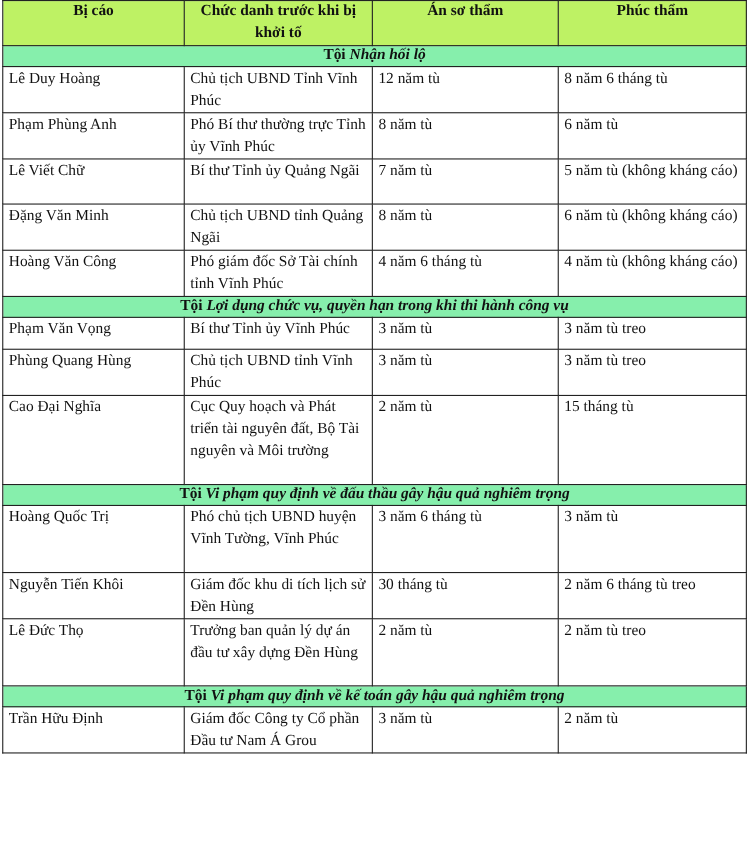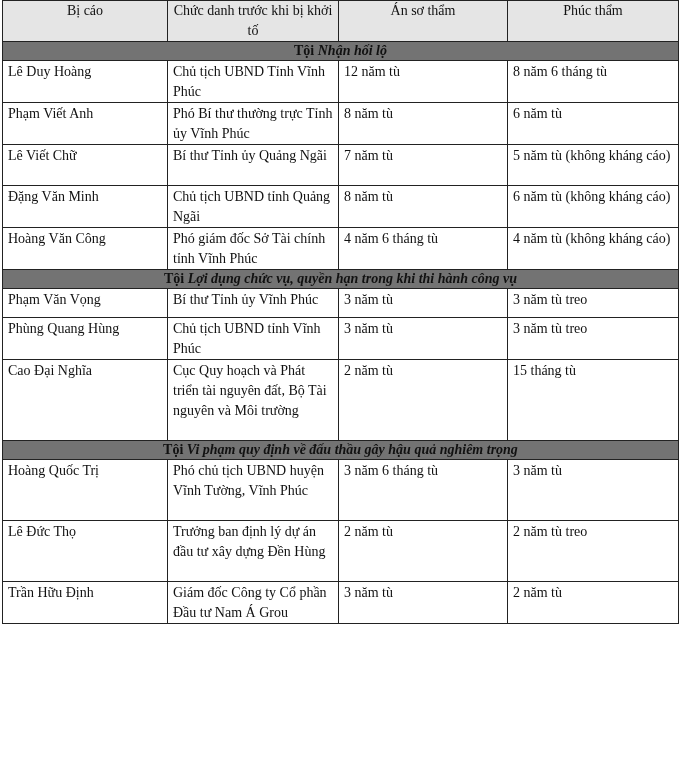--- a/index.html
+++ b/index.html
@@ -19,28 +19,28 @@
   col.c4 { width: 171px; }
   th, td {
     border: 1px solid #222222;
     vertical-align: top;
     line-height: 20px;
     padding: 1px 5px 0 5px;
     text-align: left;
     word-wrap: break-word;
   }
   thead th {
-    background: #e5e5e5;
-    font-weight: normal;
+    background: #bef264;
+    font-weight: bold;
     text-align: center;
     height: 38px;
     padding-top: 0;
   }
   tr.section td {
-    background: #737373;
+    background: #86efac;
     text-align: center;
     font-weight: bold;
     padding: 0 21px;
     height: 18px;
     line-height: 18px;
   }
   tr.section .crime-name { font-style: italic; }
   tr.r1 td { height: 27px; }
   tr.r2 td { height: 39px; }
   tr.r3 td { height: 59px; margin-top: 10px; }
@@ -71,21 +71,21 @@
     <tr class="section">
       <td colspan="4"><span>Tội </span><span class="crime-name">Nhận hối lộ</span></td>
     </tr>
     <tr class="r2">
       <td>Lê Duy Hoàng</td>
       <td>Chủ tịch UBND Tỉnh Vĩnh Phúc</td>
       <td>12 năm tù</td>
       <td>8 năm 6 tháng tù</td>
     </tr>
     <tr class="r2">
-      <td>Phạm Viết Anh</td>
+      <td>Phạm Phùng Anh</td>
       <td>Phó Bí thư thường trực Tỉnh ủy Vĩnh Phúc</td>
       <td>8 năm tù</td>
       <td>6 năm tù</td>
     </tr>
     <tr class="r2">
       <td>Lê Viết Chữ</td>
       <td>Bí thư Tỉnh ủy Quảng Ngãi</td>
       <td>7 năm tù</td>
       <td>5 năm tù (không kháng cáo)</td>
     </tr>
@@ -126,27 +126,36 @@
 
     <tr class="section">
       <td colspan="4"><span>Tội </span><span class="crime-name">Vi phạm quy định về đấu thầu gây hậu quả nghiêm trọng</span></td>
     </tr>
     <tr class="r3">
       <td>Hoàng Quốc Trị</td>
       <td>Phó chủ tịch UBND huyện Vĩnh Tường, Vĩnh Phúc</td>
       <td>3 năm 6 tháng tù</td>
       <td>3 năm tù</td>
     </tr>
+    <tr class="r2">
+      <td>Nguyễn Tiến Khôi</td>
+      <td>Giám đốc khu di tích lịch sử Đền Hùng</td>
+      <td>30 tháng tù</td>
+      <td>2 năm 6 tháng tù treo</td>
+    </tr>
     <tr class="r3">
       <td>Lê Đức Thọ</td>
-      <td>Trưởng ban định lý dự án đầu tư xây dựng Đền Hùng</td>
+      <td>Trưởng ban quản lý dự án đầu tư xây dựng Đền Hùng</td>
       <td>2 năm tù</td>
       <td>2 năm tù treo</td>
     </tr>
 
+    <tr class="section">
+      <td colspan="4"><span>Tội </span><span class="crime-name">Vi phạm quy định về kế toán gây hậu quả nghiêm trọng</span></td>
+    </tr>
     <tr class="last">
       <td>Trần Hữu Định</td>
       <td>Giám đốc Công ty Cổ phần Đầu tư Nam Á Grou</td>
       <td>3 năm tù</td>
       <td>2 năm tù</td>
     </tr>
   </tbody>
 </table>
 </div>
 

